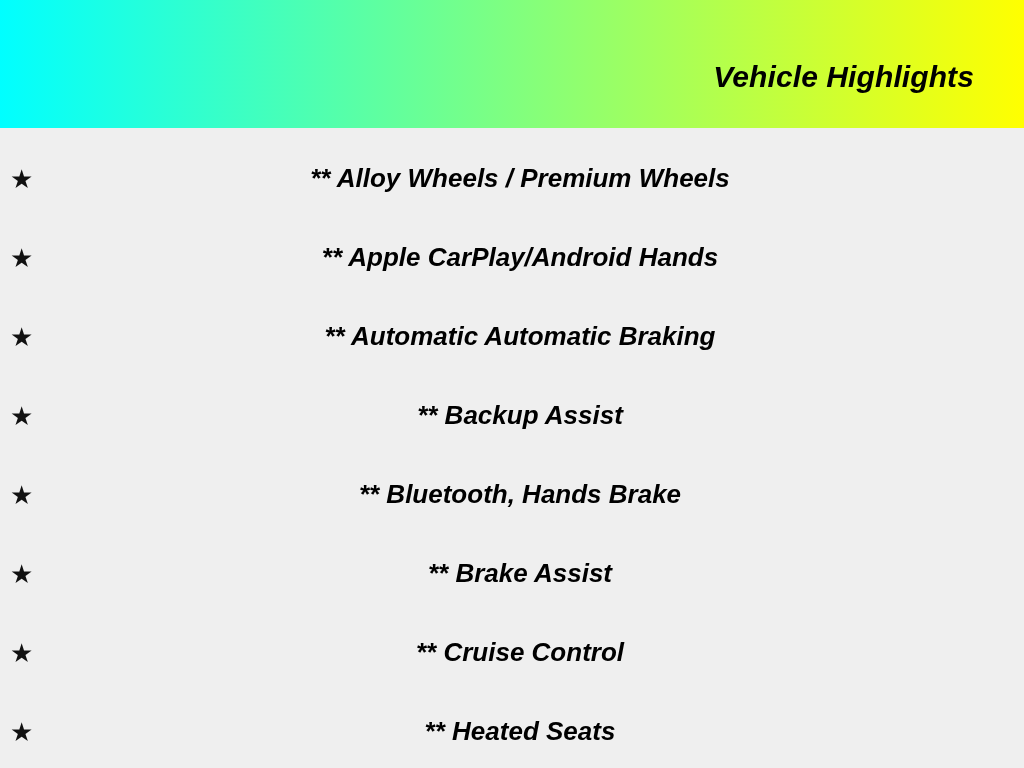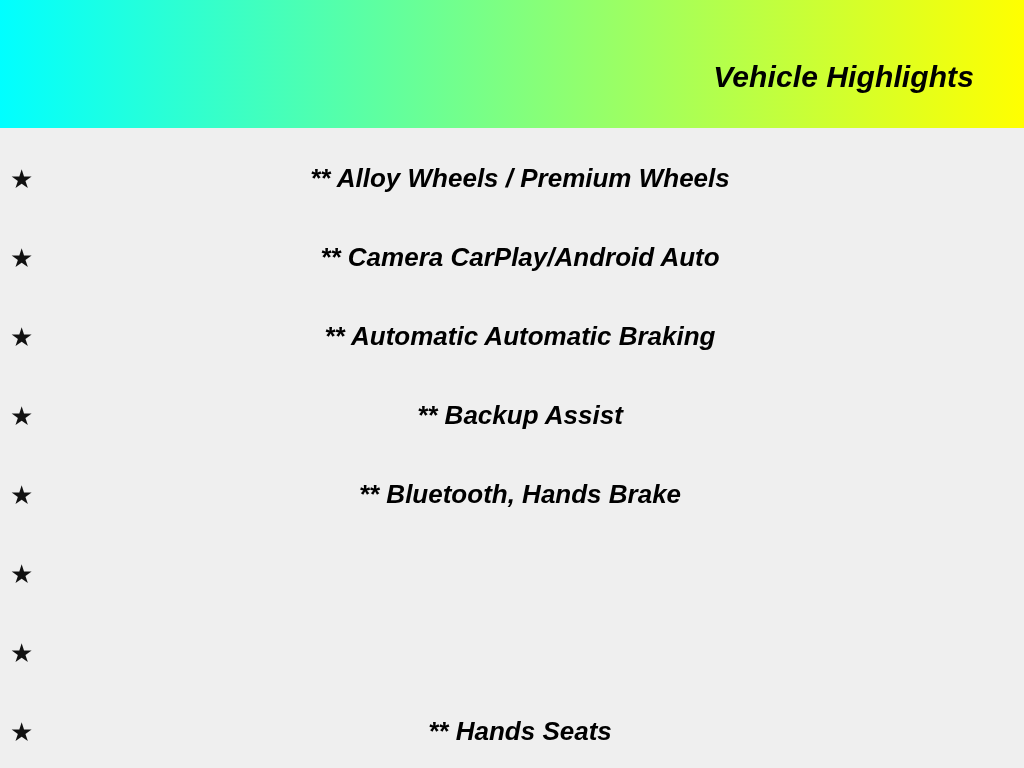--- a/index.html
+++ b/index.html
@@ -100,39 +100,41 @@
     <div class="banner-title">Vehicle Highlights</div>
   </div>
 
   <ul class="highlights">
     <li class="highlight-row">
       <span class="bullet-star">★</span>
       <span class="highlight-label">** Alloy Wheels / Premium Wheels</span>
     </li>
     <li class="highlight-row">
       <span class="bullet-star">★</span>
-      <span class="highlight-label">** Camera CarPlay/Android Auto</span>
+      <span class="highlight-label">** Apple CarPlay/Android Hands</span>
     </li>
     <li class="highlight-row">
       <span class="bullet-star">★</span>
       <span class="highlight-label">** Automatic Automatic Braking</span>
     </li>
     <li class="highlight-row">
       <span class="bullet-star">★</span>
       <span class="highlight-label">** Backup Assist</span>
     </li>
     <li class="highlight-row">
       <span class="bullet-star">★</span>
       <span class="highlight-label">** Bluetooth, Hands Brake</span>
     </li>
     <li class="highlight-row">
       <span class="bullet-star">★</span>
+      <span class="highlight-label">** Brake Assist</span>
     </li>
     <li class="highlight-row">
       <span class="bullet-star">★</span>
+      <span class="highlight-label">** Cruise Control</span>
     </li>
     <li class="highlight-row">
       <span class="bullet-star">★</span>
-      <span class="highlight-label">** Hands Seats</span>
+      <span class="highlight-label">** Heated Seats</span>
     </li>
   </ul>
 
 </div>
 
 </body></html>

